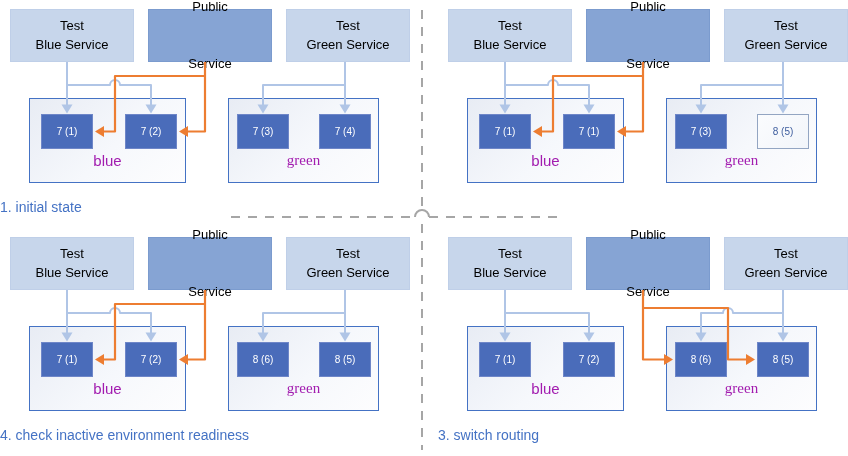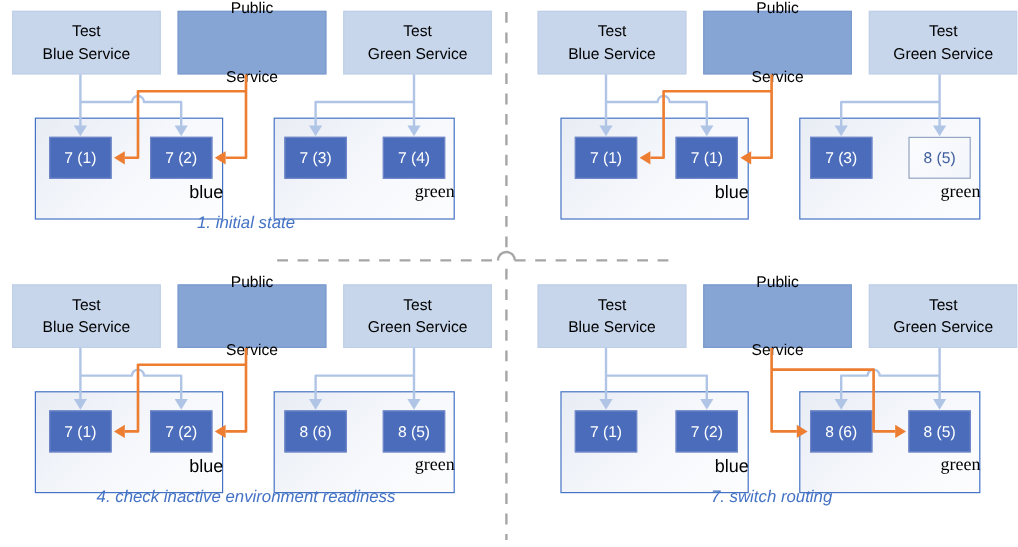--- a/index.html
+++ b/index.html
@@ -20,35 +20,35 @@
   .env{
     position:absolute;top:98px;height:85px;box-sizing:border-box;
     border:1.5px solid #4472c4;
     background:linear-gradient(135deg,#e8ecf4 0%,#f6f8fc 55%,#fdfdfe 100%);
   }
   .env.e0{left:29px;width:157px;}
   .env.e1{left:228px;width:151px;}
   .pod{
     position:absolute;top:114px;width:52px;height:35px;box-sizing:border-box;
     display:flex;align-items:center;justify-content:center;
-    background:#4a6cba;border:1px solid #6e86c8;color:#ffffff;font-size:13px;
+    background:#4a6cba;border:1px solid #6e86c8;color:#ffffff;font-size:10px;
   }
   .pod.new{
     background:linear-gradient(135deg,#fbfcfe,#f2f5fa);
     border:1.5px solid #93a5c2;color:#3f5e9e;
   }
   .pod.p0{left:41px;} .pod.p1{left:125px;} .pod.p2{left:237px;} .pod.p3{left:319px;}
   .envlabel{
-    position:absolute;top:152px;font-size:15px;color:#000000;text-align:right;
+    position:absolute;top:152px;font-size:15px;color:#a21caf;text-align:center;
   }
   .envlabel.e0{left:29px;width:157px;}
   .envlabel.e1{left:228px;width:151px;font-family:Liberation Serif, serif;}
   .caption{
-    position:absolute;top:177px;left:0;width:410px;text-align:center;
-    font-size:14px;color:#4472c4;font-style:italic;
+    position:absolute;top:199px;left:0;width:410px;
+    font-size:14px;color:#4472c4;
   }
   svg.connectors{position:absolute;left:0;top:0;pointer-events:none;}
 </style>
 </head>
 <body>
 
 <div class="stage">
 
   <div class="panel" style="left:0;top:0">
     <div class="content" style="left:0">
@@ -142,21 +142,21 @@
           <span>Green Service</span>
         </div>
       <div class="env e0"></div>
       <div class="env e1"></div>
       <div class="pod p0">7 (1)</div>
       <div class="pod p1">7 (2)</div>
       <div class="pod p2">8 (6)</div>
       <div class="pod p3">8 (5)</div>
       <div class="envlabel e0">blue</div>
       <div class="envlabel e1">green</div>
-      <div class="caption">7. switch routing</div>
+      <div class="caption">3. switch routing</div>
     </div>
   </div>
 
   <svg class="connectors" width="848" height="456">
       <path d="M67,62 L67,105" fill="none" stroke="#b0c5e6" stroke-width="2" stroke-linejoin="round"></path>
       <polygon points="67,113.5 61.5,104.5 72.5,104.5" fill="#b0c5e6"></polygon>
       <path d="M67,85 L110,85 A5,5 0 0 1 120,85 L151,85 L151,105" fill="none" stroke="#b0c5e6" stroke-width="2" stroke-linejoin="round"></path>
       <polygon points="151,113.5 145.5,104.5 156.5,104.5" fill="#b0c5e6"></polygon>
       <path d="M345,62 L345,105" fill="none" stroke="#b0c5e6" stroke-width="2" stroke-linejoin="round"></path>
       <polygon points="345,113.5 339.5,104.5 350.5,104.5" fill="#b0c5e6"></polygon>

